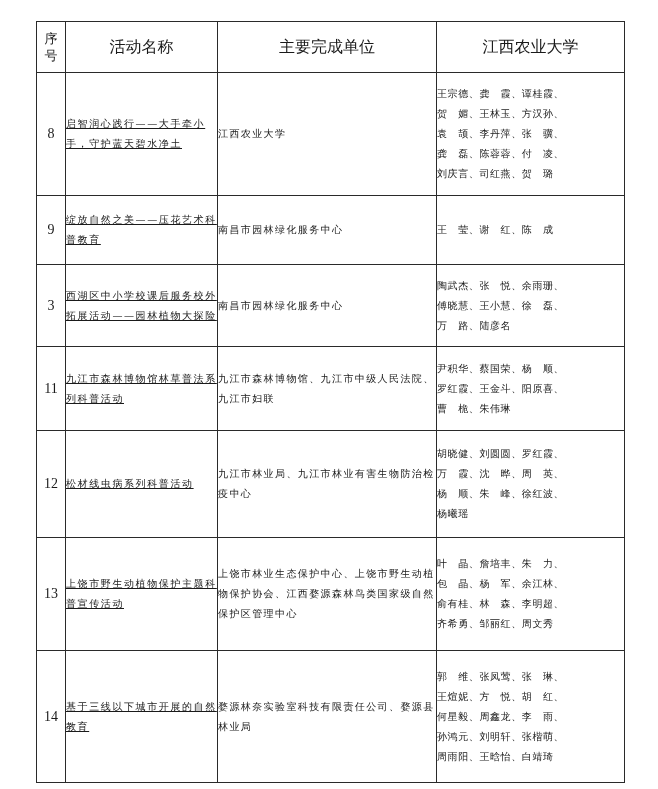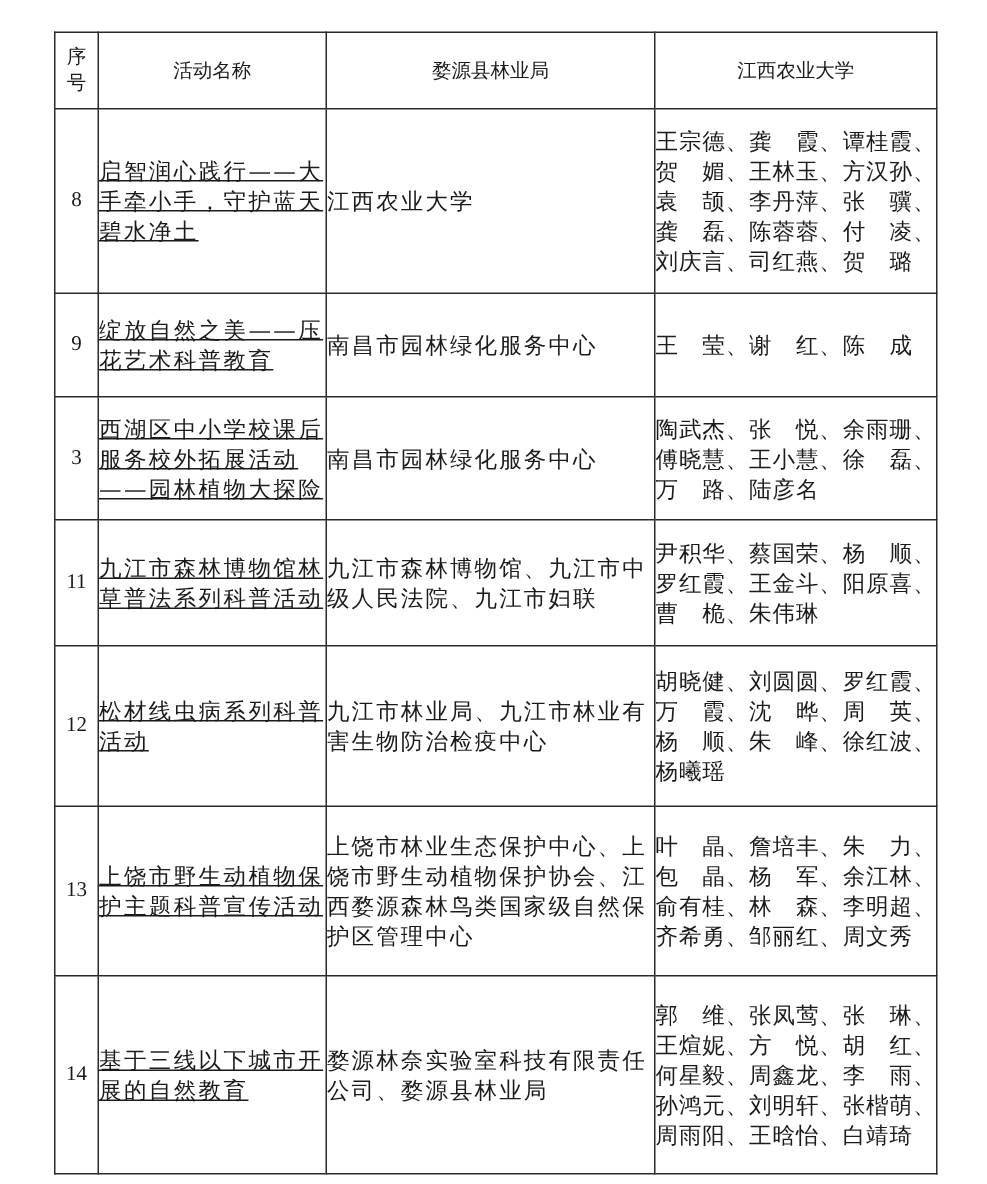--- a/index.html
+++ b/index.html
@@ -1,23 +1,23 @@
 <!DOCTYPE html>
 <html><head>
 <meta charset="utf-8">
 <style>
   html, body { margin: 0; padding: 0; background: #ffffff; }
   body { width: 658px; height: 789px; position: relative; overflow: hidden;
          font-family: "DejaVu Serif", "Liberation Serif", serif; color: #1a1a1a; }
   table.awards { position: absolute; left: 36px; top: 21px; border-collapse: collapse;
                  table-layout: fixed; width: 588px; }
   table.awards td, table.awards th { border: 1.2px solid #2a2a2a; padding: 0; vertical-align: middle; }
-  th { font-weight: normal; font-size: 13px; text-align: center; }
+  th { font-weight: normal; font-size: 16px; text-align: center; }
   th.seq { font-size: 13px; line-height: 17px; }
-  td { font-size: 15px; }
+  td { font-size: 10px; }
   td.num { text-align: center; font-family: "Liberation Serif", serif; font-size: 14px; }
   td.act { padding: 0 6px 0 8px; line-height: 20px; letter-spacing: 1.6px; text-decoration: underline; }
   td.unit { padding: 0 6px 0 8px; line-height: 20px; letter-spacing: 1.4px; }
   td.people { padding: 0 4px 0 8px; line-height: 20px; letter-spacing: 0.6px; }
   .person-line { display: block; white-space: nowrap; }
 </style>
 </head>
 <body>
 
 <table class="awards">
@@ -27,21 +27,21 @@
     <col style="width:219px">
     <col style="width:188px">
   </colgroup>
   <thead>
     <tr style="height:51px">
       <th class="seq">
         <span>序</span><br>
         <span>号</span>
       </th>
       <th>活动名称</th>
-      <th>婺源县林业局</th>
+      <th>主要完成单位</th>
       <th>江西农业大学</th>
     </tr>
   </thead>
   <tbody>
     <tr style="height:123px">
       <td class="num">8</td>
       <td class="act">启智润心践行——大手牵小手，守护蓝天碧水净土</td>
       <td class="unit">江西农业大学</td>
       <td class="people">
         <span class="person-line">王宗德、龚　霞、谭桂霞、</span>

